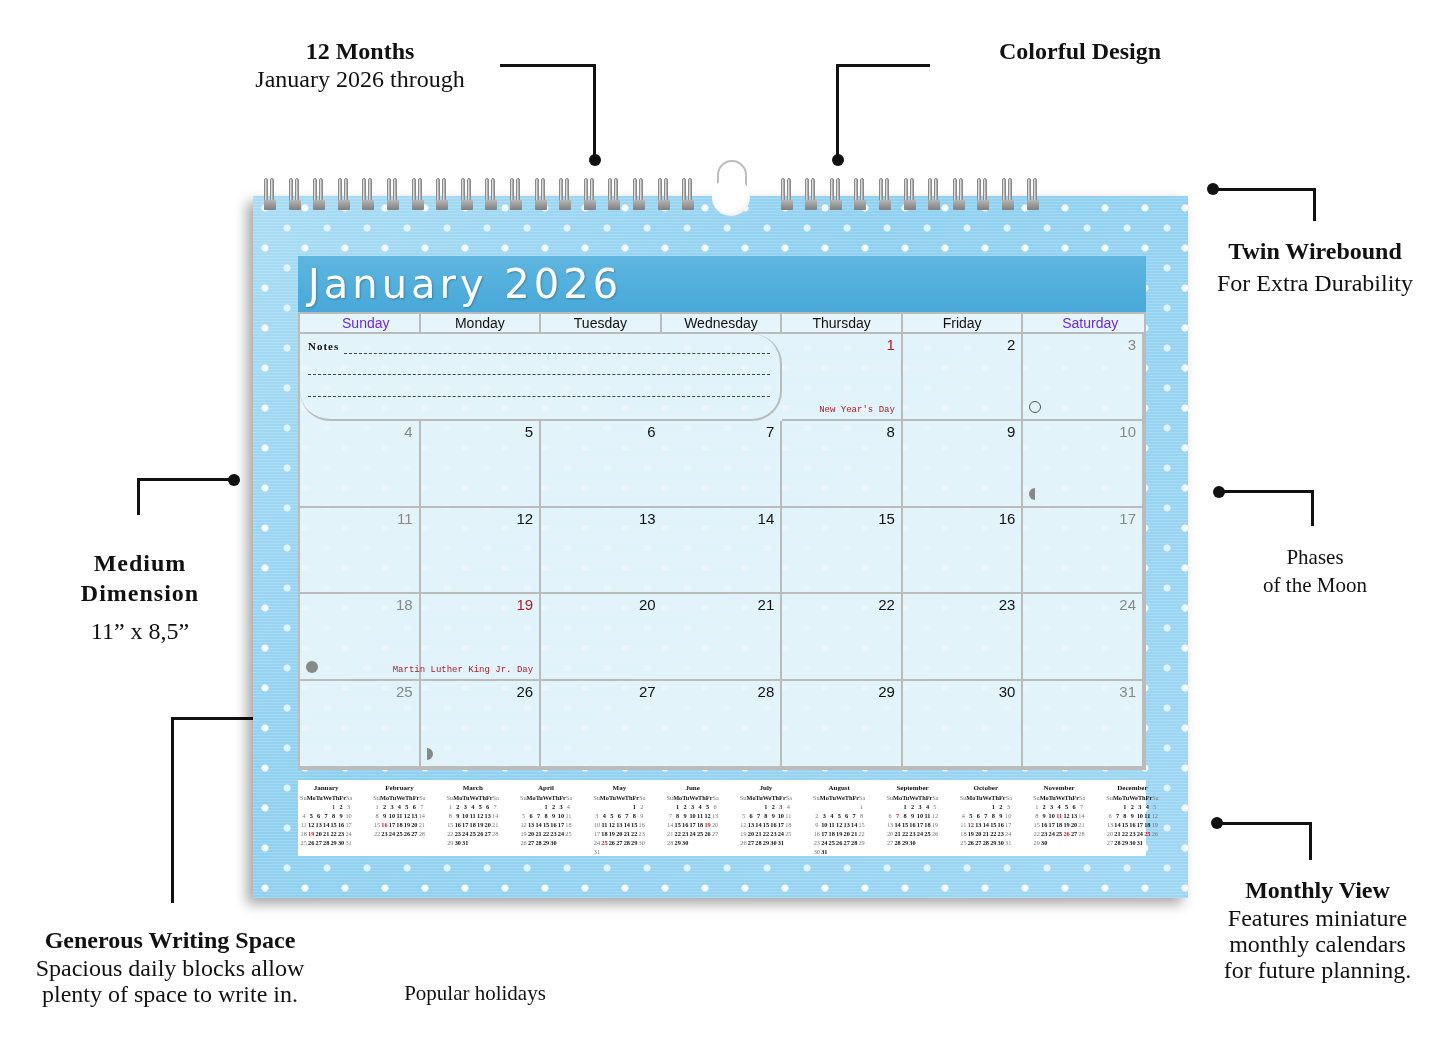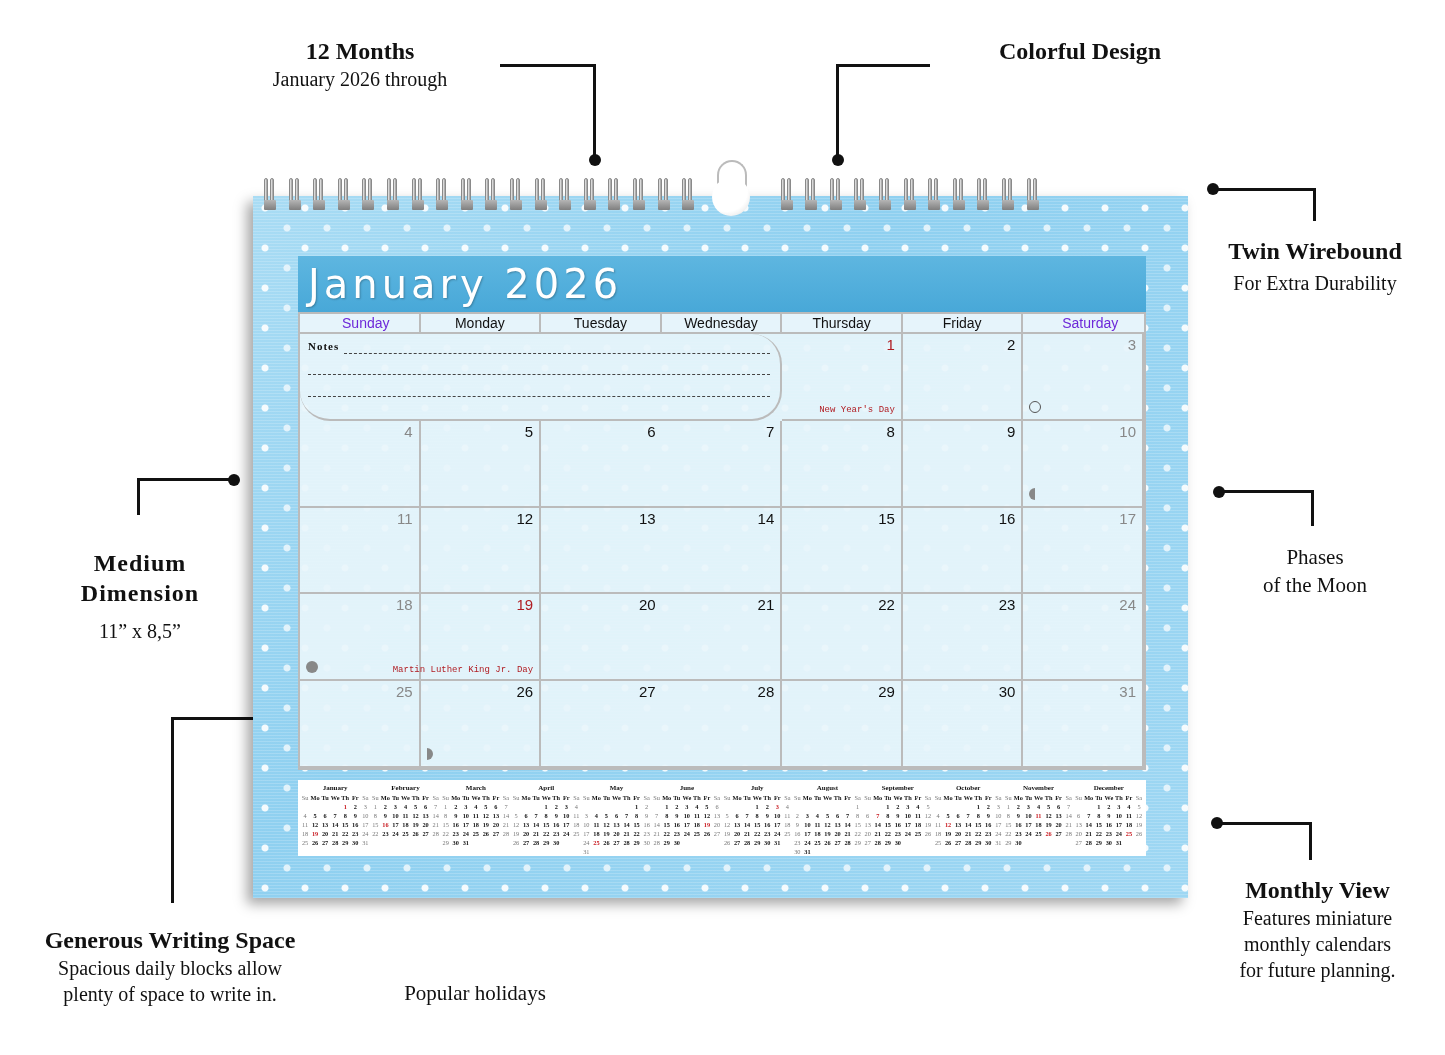--- a/index.html
+++ b/index.html
@@ -2,21 +2,21 @@
 <html><head>
 <meta charset="utf-8">
 <style>
   * { box-sizing: border-box; margin: 0; padding: 0; }
   html, body { width: 1445px; height: 1055px; background: #ffffff; overflow: hidden; }
   body { position: relative; font-family: "Liberation Serif", serif; color: #111; }
 
   
   .callout { position: absolute; text-align: center; }
   .callout .ttl { font-family: "Liberation Serif", serif; font-weight: bold; font-size: 24px; line-height: 30px; color: #111; }
-  .callout .sub { font-family: "Liberation Serif", serif; font-size: 20px; line-height: 26px; color: #111; }
+  .callout .sub { font-family: "Liberation Serif", serif; font-size: 24px; line-height: 26px; color: #111; }
   .line { position: absolute; background: #111; }
   .dot { position: absolute; width: 12px; height: 12px; border-radius: 50%; background: #111; }
 
   
   .card {
     position: absolute; left: 253px; top: 196px; width: 935px; height: 702px;
     background:
       repeating-linear-gradient(0deg, rgba(255,255,255,0.18) 0 1px, transparent 1px 3px),
       linear-gradient(135deg, #a9dcf4 0%, #8fd0f0 40%, #9ed7f3 100%);
     box-shadow: -6px 6px 12px rgba(0,0,0,0.35);
@@ -62,21 +62,21 @@
   .notes { grid-column: 1 / span 4; position: relative; border-right: 2px solid #bbbbbb; border-bottom: 2px solid #bbbbbb; border-radius: 30px; }
   .notes .nlabel { position: absolute; left: 8px; top: 6px; font-family: "Liberation Serif", serif; font-weight: bold; font-size: 11px; letter-spacing: 1px; }
   .notes .ln { position: absolute; height: 0; border-bottom: 1px dashed #444; }
   .moon { position: absolute; left: 6px; bottom: 6px; width: 12px; height: 12px; }
   .moon.full { border: 1.5px solid #555; border-radius: 50%; }
   .moon.new { background: #888; border-radius: 50%; }
   .moon.half-l { width: 6px; background: #888; border-radius: 6px 0 0 6px; }
   .moon.half-r { width: 6px; background: #888; border-radius: 0 6px 6px 0; }
 
   
-  .mini-strip { position: absolute; left: 298px; top: 780px; width: 848px; height: 76px; background: #ffffff; display: grid; grid-template-columns: repeat(12, 1fr); padding: 4px 2px 0 2px; }
+  .mini-strip { position: absolute; left: 298px; top: 780px; width: 848px; height: 76px; background: #ffffff; display: grid; grid-template-columns: repeat(12, 1fr); padding: 4px 2px 0 2px; gap: 21px; }
   .mini { font-family: "Liberation Serif", serif; font-size: 6.3px; line-height: 9px; }
   .mini .mname { text-align: center; font-weight: bold; font-size: 7px; }
   .mini .mrow { display: grid; grid-template-columns: repeat(7, 1fr); text-align: center; }
   .mini .mrow span { font-weight: bold; }
   .mini .mrow span.we { color: #777; font-weight: normal; }
   .mini .mrow span.hl { color: #c8191f; }
 </style>
 </head>
 <body>
 

